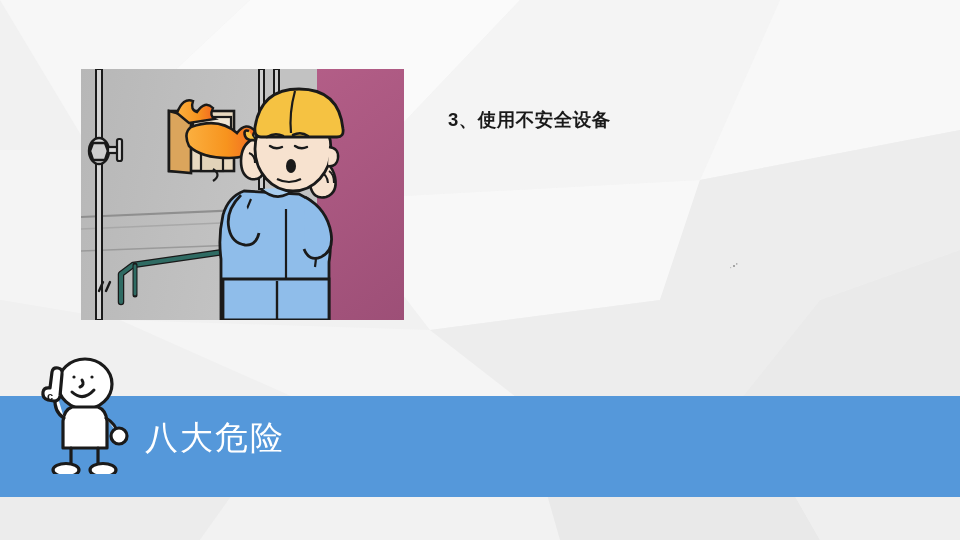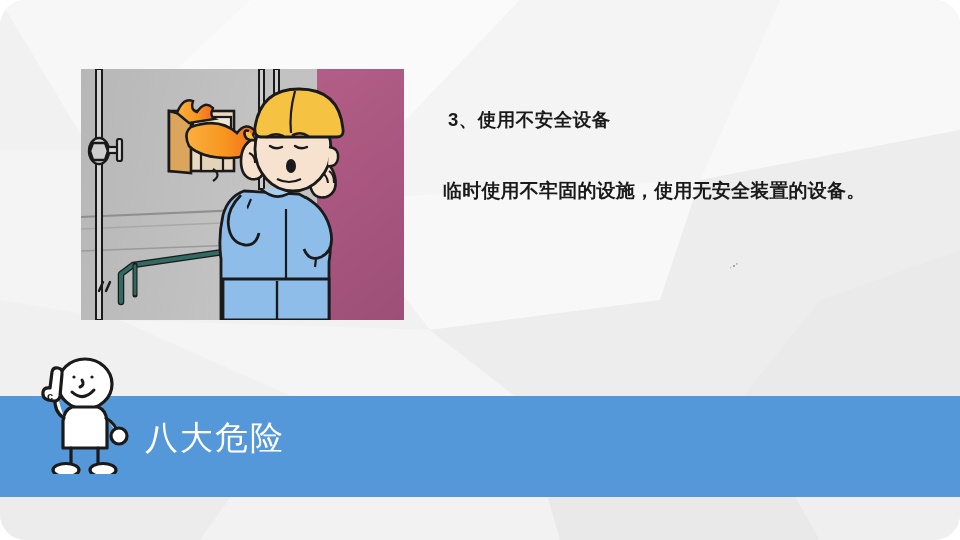--- a/index.html
+++ b/index.html
@@ -12,21 +12,20 @@
     overflow: hidden;
     font-family: "Liberation Sans", "DejaVu Sans", sans-serif;
     background: #ffffff;
   }
   #slide {
     position: relative;
     width: 960px;
     height: 540px;
     overflow: hidden;
     background: #f2f2f2;
-    border-radius: 26px;
   }
   
   .bg-poly {
     position: absolute;
     inset: 0;
     width: 960px;
     height: 540px;
   }
   
   .illustration {
@@ -219,21 +218,20 @@
         <path d="M189,77 q6,4 12,1" fill="none" stroke="#1a1a1a" stroke-width="2.4" stroke-linecap="round"></path>
         <path d="M214,77 q6,4 12,1" fill="none" stroke="#1a1a1a" stroke-width="2.4" stroke-linecap="round"></path>
         <ellipse cx="210" cy="97" rx="5" ry="7" fill="#1a1a1a"></ellipse>
         <path d="M196,110 q12,6 24,0" fill="none" stroke="#1a1a1a" stroke-width="2.2"></path>
       </g>
     </svg>
   </div>
 
   <div class="text-block">
     <p class="heading">3、使用不安全设备</p>
-    <p class="paragraph">临时使用不牢固的设施，使用无安全装置的设备。</p>
   </div>
 
   <svg class="artifact" viewBox="0 0 10 8">
     <rect x="4" y="2" width="2" height="2" fill="#4d4d4d"></rect>
     <rect x="7" y="0" width="1.4" height="1.8" fill="#6a6a6a"></rect>
     <rect x="1" y="4" width="1.2" height="1.2" fill="#8a8a8a"></rect>
   </svg>
 
   <div class="banner">
     <svg width="960" height="101" viewBox="0 0 960 101" preserveAspectRatio="none">

